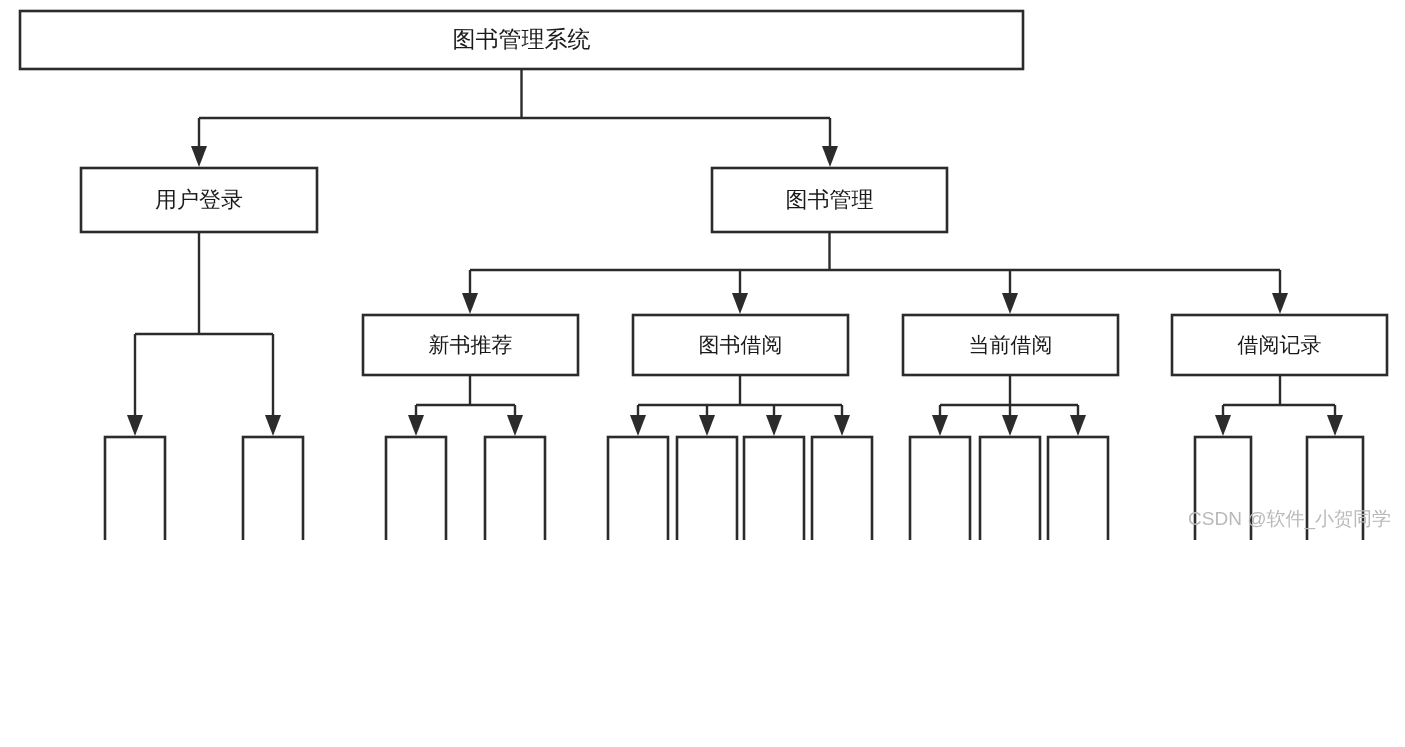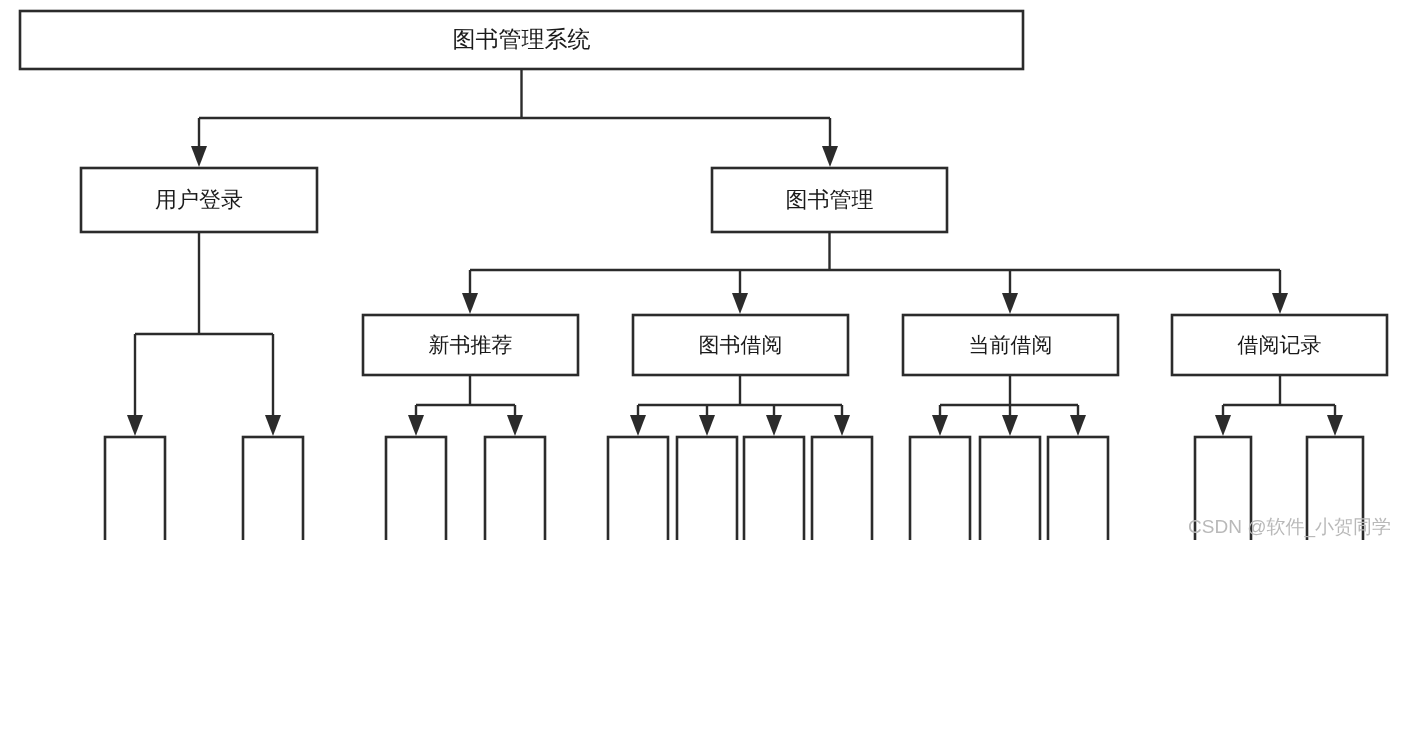--- a/index.html
+++ b/index.html
@@ -61,21 +61,21 @@
     text-align: center;
     white-space: nowrap;
     pointer-events: none;
     display: flex;
     align-items: flex-start;
     justify-content: center;
   }
   .watermark {
     position: absolute;
     right: 14px;
-    bottom: 0;
+    bottom: 8px;
     font-family: "Liberation Sans", "DejaVu Sans", sans-serif;
     font-size: 19px;
     color: #b9b9b9;
     white-space: nowrap;
   }
 </style>
 </head>
 <body>
 
 <div id="diagram-root">

